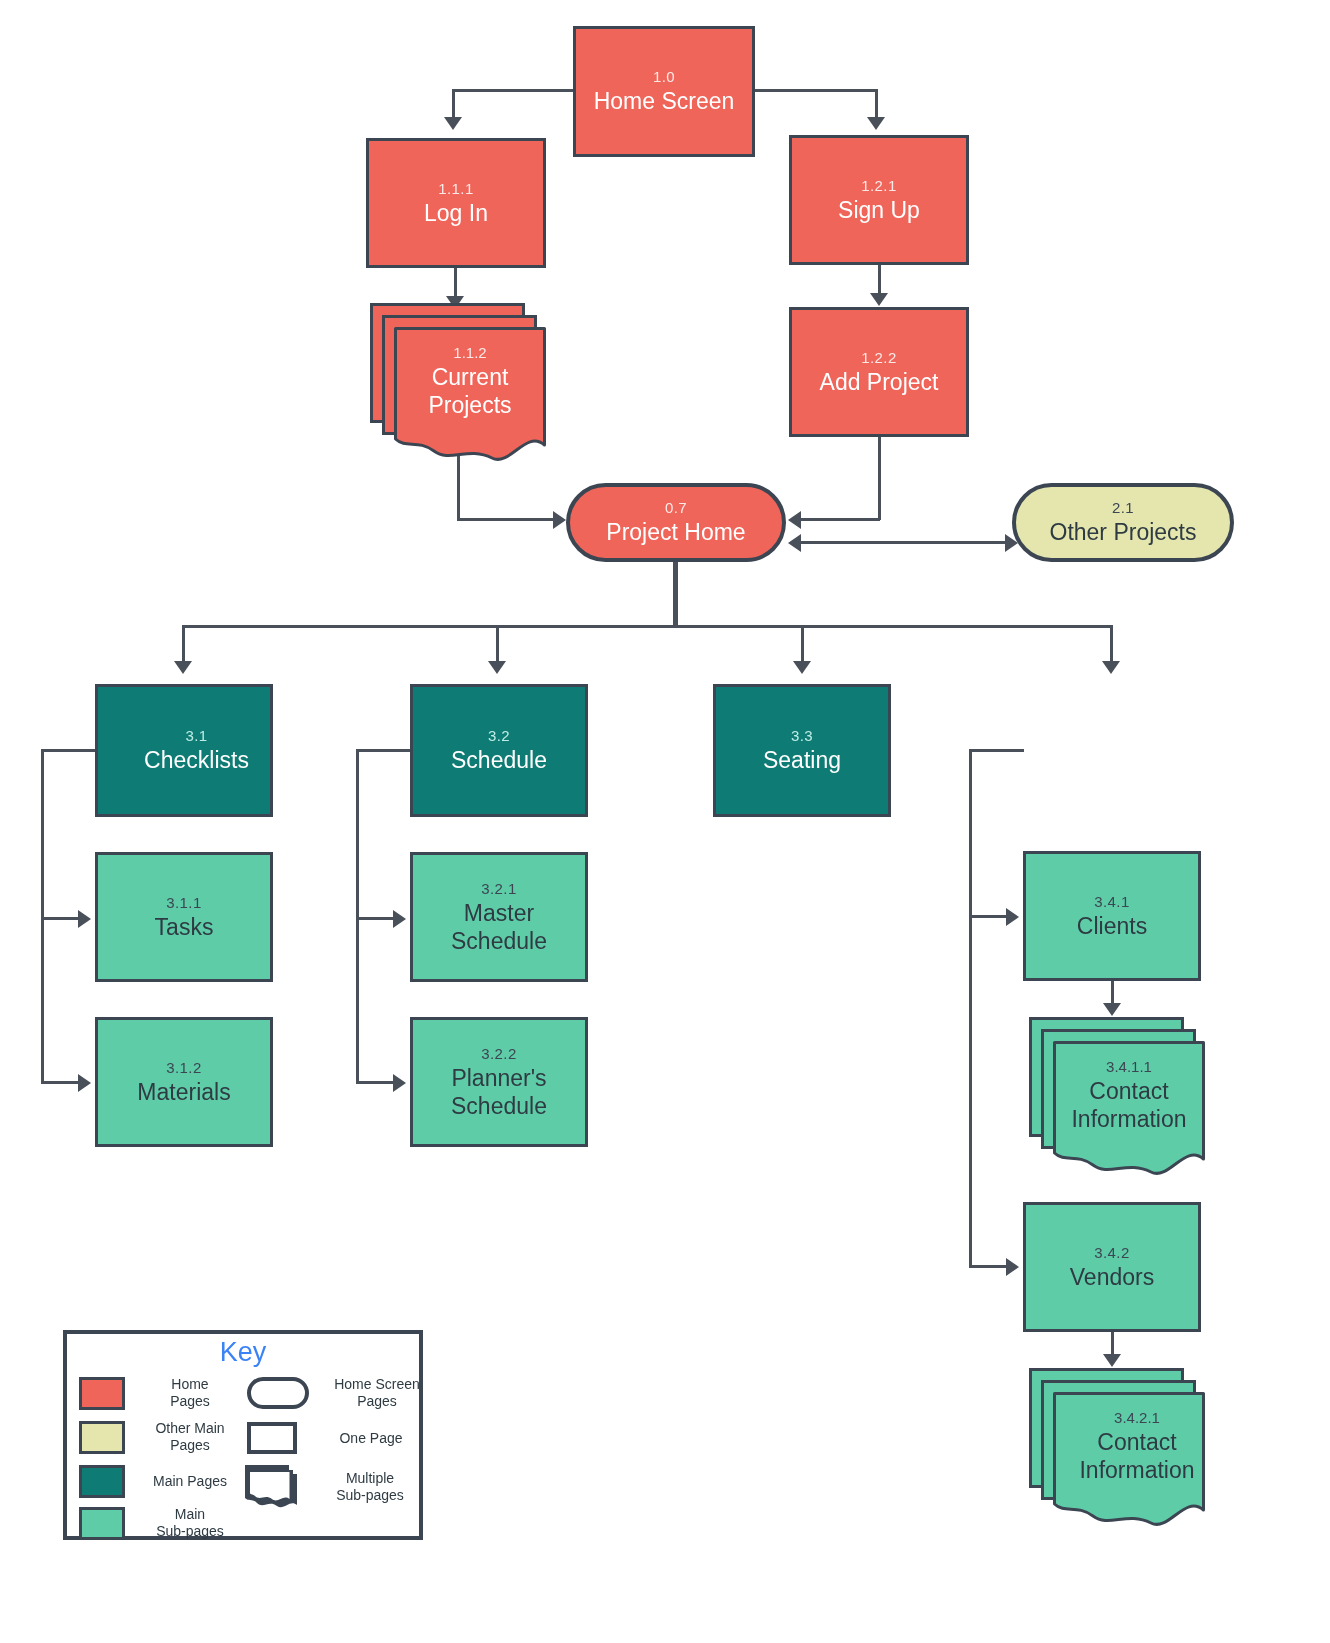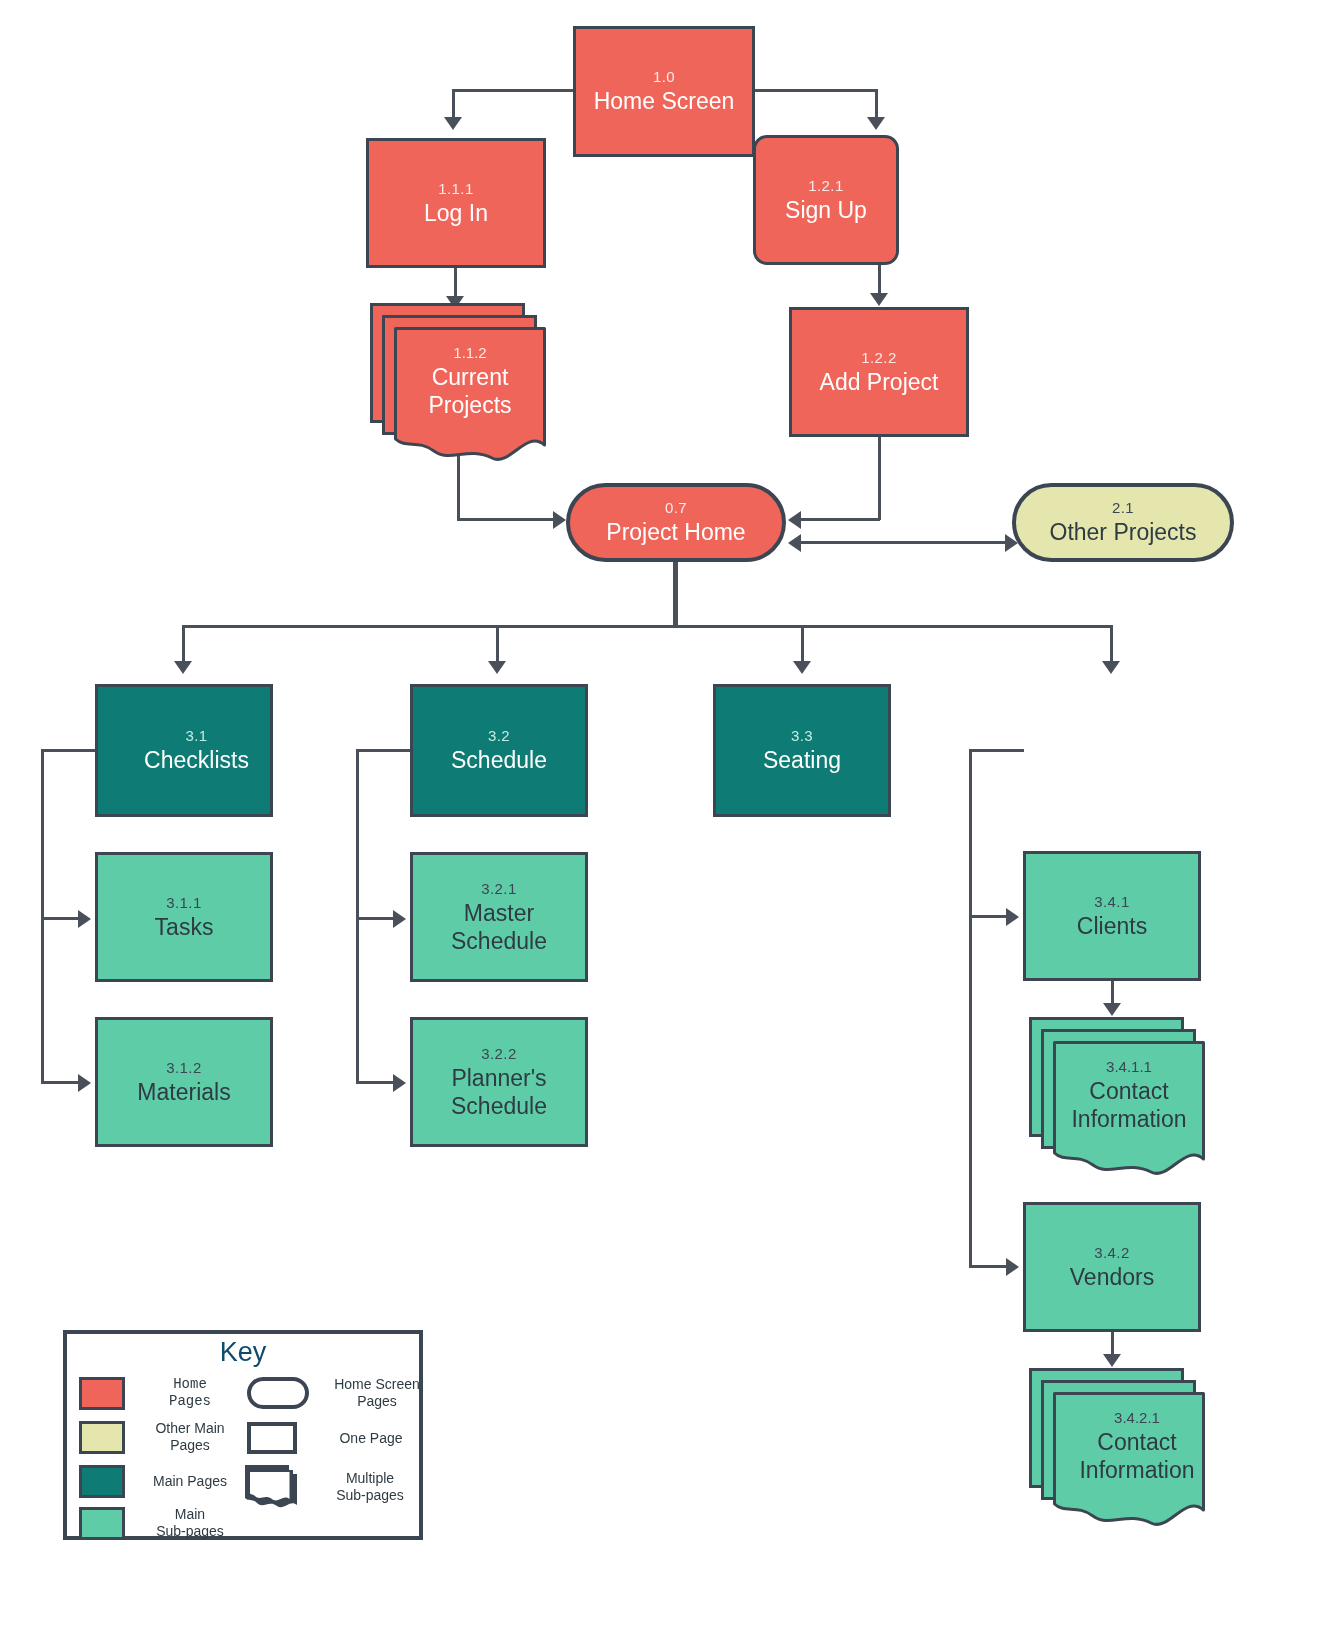--- a/index.html
+++ b/index.html
@@ -44,21 +44,21 @@
   .h{height:3px;}
   .v{width:3px;}
   .arw{position:absolute;width:0;height:0;z-index:2;}
   .arw-d{border-left:9px solid transparent;border-right:9px solid transparent;border-top:13px solid #4A5059;}
   .arw-r{border-top:9px solid transparent;border-bottom:9px solid transparent;border-left:13px solid #4A5059;}
   .arw-l{border-top:9px solid transparent;border-bottom:9px solid transparent;border-right:13px solid #4A5059;}
 
   
   #key{position:absolute;left:63px;top:1330px;width:360px;height:210px;
        border:4px solid #3C4653;background:#fff;box-sizing:border-box;z-index:6;}
-  #key .ktitle{text-align:center;font-size:27px;line-height:32px;color:#0c4a6e;margin-top:2px;}
+  #key .ktitle{text-align:center;font-size:27px;line-height:32px;color:#3b82f6;margin-top:2px;}
   .krow{position:absolute;display:flex;align-items:center;}
   .kswatch{width:46px;height:33px;border:3px solid #3C4653;box-sizing:border-box;flex:0 0 auto;}
   .ktext{font-size:14px;line-height:17px;color:#2E3B43;text-align:center;}
   .kshape{flex:0 0 auto;}
 </style>
 </head>
 <body>
 
 <div id="stage">
 
@@ -131,21 +131,21 @@
   <div class="node rect fill-home t-white" style="left:573px;top:26px;width:182px;height:131px;">
     <span class="num">1.0</span>
     <span class="lbl">Home Screen</span>
   </div>
 
   <div class="node rect fill-home t-white" style="left:366px;top:138px;width:180px;height:130px;">
     <span class="num">1.1.1</span>
     <span class="lbl">Log In</span>
   </div>
 
-  <div class="node rect fill-home t-white" style="left:753px;top:135px;width:146px;height:130px;border-radius:14px;">
+  <div class="node rect fill-home t-white" style="left:789px;top:135px;width:180px;height:130px;">
     <span class="num">1.2.1</span>
     <span class="lbl">Sign Up</span>
   </div>
 
   <div class="stack" style="left:370px;top:303px;width:180px;height:165px;">
     <div class="sheet fill-home" style="left:0px;top:0px;width:155px;height:120px;"></div>
     <div class="sheet fill-home" style="left:12px;top:12px;width:155px;height:120px;"></div>
     <svg style="position:absolute;left:24px;top:24px;" width="152" height="141" viewBox="0 0 152 141">
       <path d="M1.5,1.5 H150.5 V118 C132,102 116,140 98,131 C74,119 56,136 40,124 C24,112 12,122 1.5,112 Z" fill="#F0655A" stroke="#3C4653" stroke-width="3" stroke-linejoin="round"></path>
     </svg>
@@ -243,21 +243,21 @@
       <span class="lbl">Contact</span>
       <span class="lbl">Information</span>
     </div>
   </div>
 
   <div id="key">
     <div class="ktitle">Key</div>
 
     <div class="krow" style="left:12px;top:42px;">
       <div class="kswatch" style="background:#F0655A;"></div>
-      <div style="width:110px;margin-left:10px;font-family:Liberation Mono, monospace;">
+      <div style="width:110px;margin-left:10px;">
         <div class="ktext">Home</div>
         <div class="ktext">Pages</div>
       </div>
     </div>
 
     <div class="krow" style="left:12px;top:86px;">
       <div class="kswatch" style="background:#E4E6AE;"></div>
       <div style="width:110px;margin-left:10px;">
         <div class="ktext">Other Main</div>
         <div class="ktext">Pages</div>

